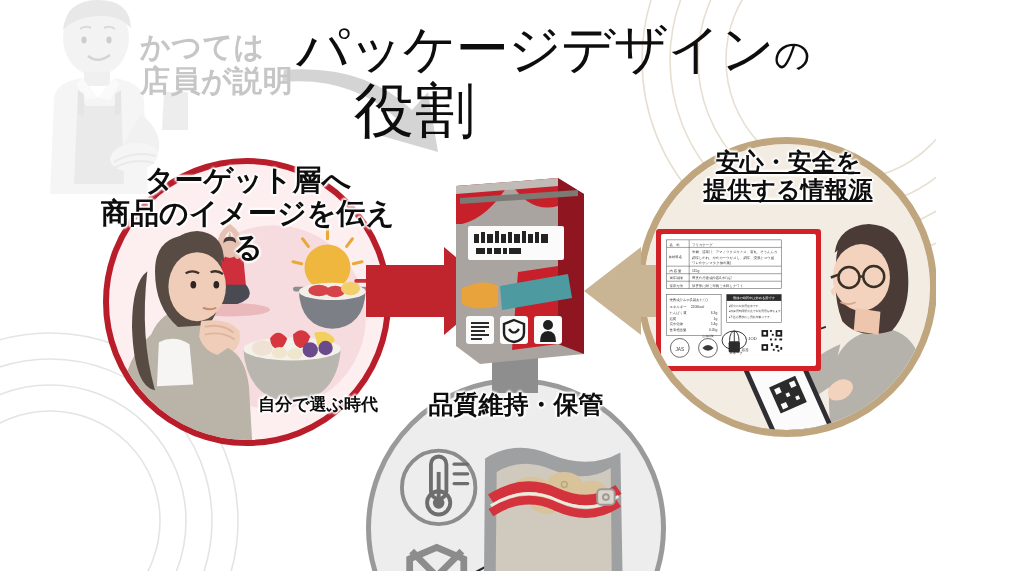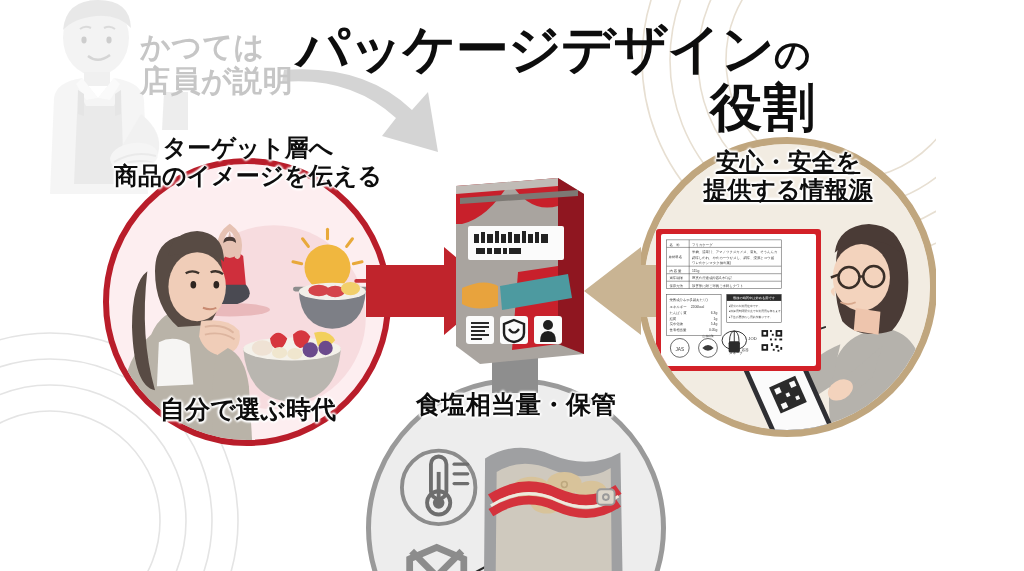--- a/index.html
+++ b/index.html
@@ -16,43 +16,43 @@
   
   .shopkeeper { position:absolute; left:18px; top:-6px; width:170px; height:215px; opacity:.42; }
 
   
   .swoosh { position:absolute; left:278px; top:64px; width:190px; height:100px; }
 
   
   .title-sub { position:absolute; left:140px; top:30px; color:#c6c6c6;
     font-size:30px; font-weight:700; line-height:1.12; letter-spacing:.5px; white-space:pre-line; }
   .title-main { position:absolute; left:296px; top:22px; width:520px; color:#0d0d0d;
-    font-weight:700; line-height:1.0; }
+    font-weight:400; line-height:1.0; }
   .title-main .l1 { font-size:53px; letter-spacing:-1px; display:block; }
   .title-main .l1 .suffix { font-size:36px; }
-  .title-main .l2 { font-size:52px; display:block; text-align:right; margin-top:6px;
+  .title-main .l2 { font-size:60px; display:block; text-align:left; margin-top:6px;
     margin-left:58px; letter-spacing:1px; }
 
   
   .circle { position:absolute; border-radius:50%; }
 
   .circle-left { left:103px; top:158px; width:288px; height:288px;
     background:#fdeef0; border:6px solid #b91d2a; overflow:hidden; }
   .circle-right { left:637px; top:137px; width:300px; height:300px;
     background:#efe7da; border:7px solid #c0a67e; overflow:hidden; }
   .circle-bottom { left:366px; top:378px; width:300px; height:300px;
     background:#ededed; border:5px solid #9a9a9a; overflow:hidden; }
 
   .cap { position:absolute; z-index:30; text-align:center; font-weight:900;
     color:#0d0d0d; line-height:1.15; white-space:pre-line;
     text-shadow: 2px 0 2px #fff, -2px 0 2px #fff, 0 2px 2px #fff, 0 -2px 2px #fff,
                  1px 1px 2px #fff, -1px -1px 2px #fff; }
 
-  .cap-left-top   { left:88px;  top:134px; width:320px; font-size:24px; }
-  .cap-left-bot   { left:118px; top:395px; width:260px; font-size:25px; }
+  .cap-left-top   { left:88px;  top:164px; width:320px; font-size:29px; }
+  .cap-left-bot   { left:118px; top:395px; width:260px; font-size:17px;text-align:right; }
   .cap-right-top  { left:648px; top:148px; width:280px; font-size:24px;text-decoration:underline; }
   .cap-right-bot  { left:660px; top:396px; width:258px; font-size:25px; }
   .cap-bottom-top { left:390px; top:390px; width:252px; font-size:25px; }
 
   
   .arrow-red { position:absolute; left:366px; top:245px; width:130px; height:92px; }
   .arrow-tan { position:absolute; left:584px; top:245px; width:135px; height:92px; }
 
   
   .package { position:absolute; left:418px; top:168px; width:200px; height:225px; z-index:25; }
@@ -403,21 +403,21 @@
           <rect x="234" y="110" width="18" height="16" rx="4" fill="#dcd6ca" stroke="#9a9a9a" stroke-width="2"></rect>
           <circle cx="243" cy="118" r="3" fill="none" stroke="#9a9a9a" stroke-width="2"></circle>
         </g>
 
         <path d="M128 238 Q150 226 170 234 L170 300 L128 300Z" fill="#efefef" opacity=".5"></path>
         <path d="M136 250 L240 250" stroke="#b7b1a6" stroke-width="2"></path>
       </g>
     </svg>
   </div>
 
-  <div class="cap cap-bottom-top">食塩相当量・保管</div>
+  <div class="cap cap-bottom-top">品質維持・保管</div>
 
   <svg class="arrow-red" viewBox="0 0 130 92">
     <path d="M0 20 L78 20 L78 2 L130 46 L78 90 L78 72 L0 72Z" fill="#c0242c"></path>
   </svg>
   <svg class="arrow-tan" viewBox="0 0 135 92">
     <path d="M135 20 L57 20 L57 2 L0 46 L57 90 L57 72 L135 72Z" fill="#c9b493"></path>
   </svg>
 
   <svg class="package" viewBox="0 0 200 225">
 

